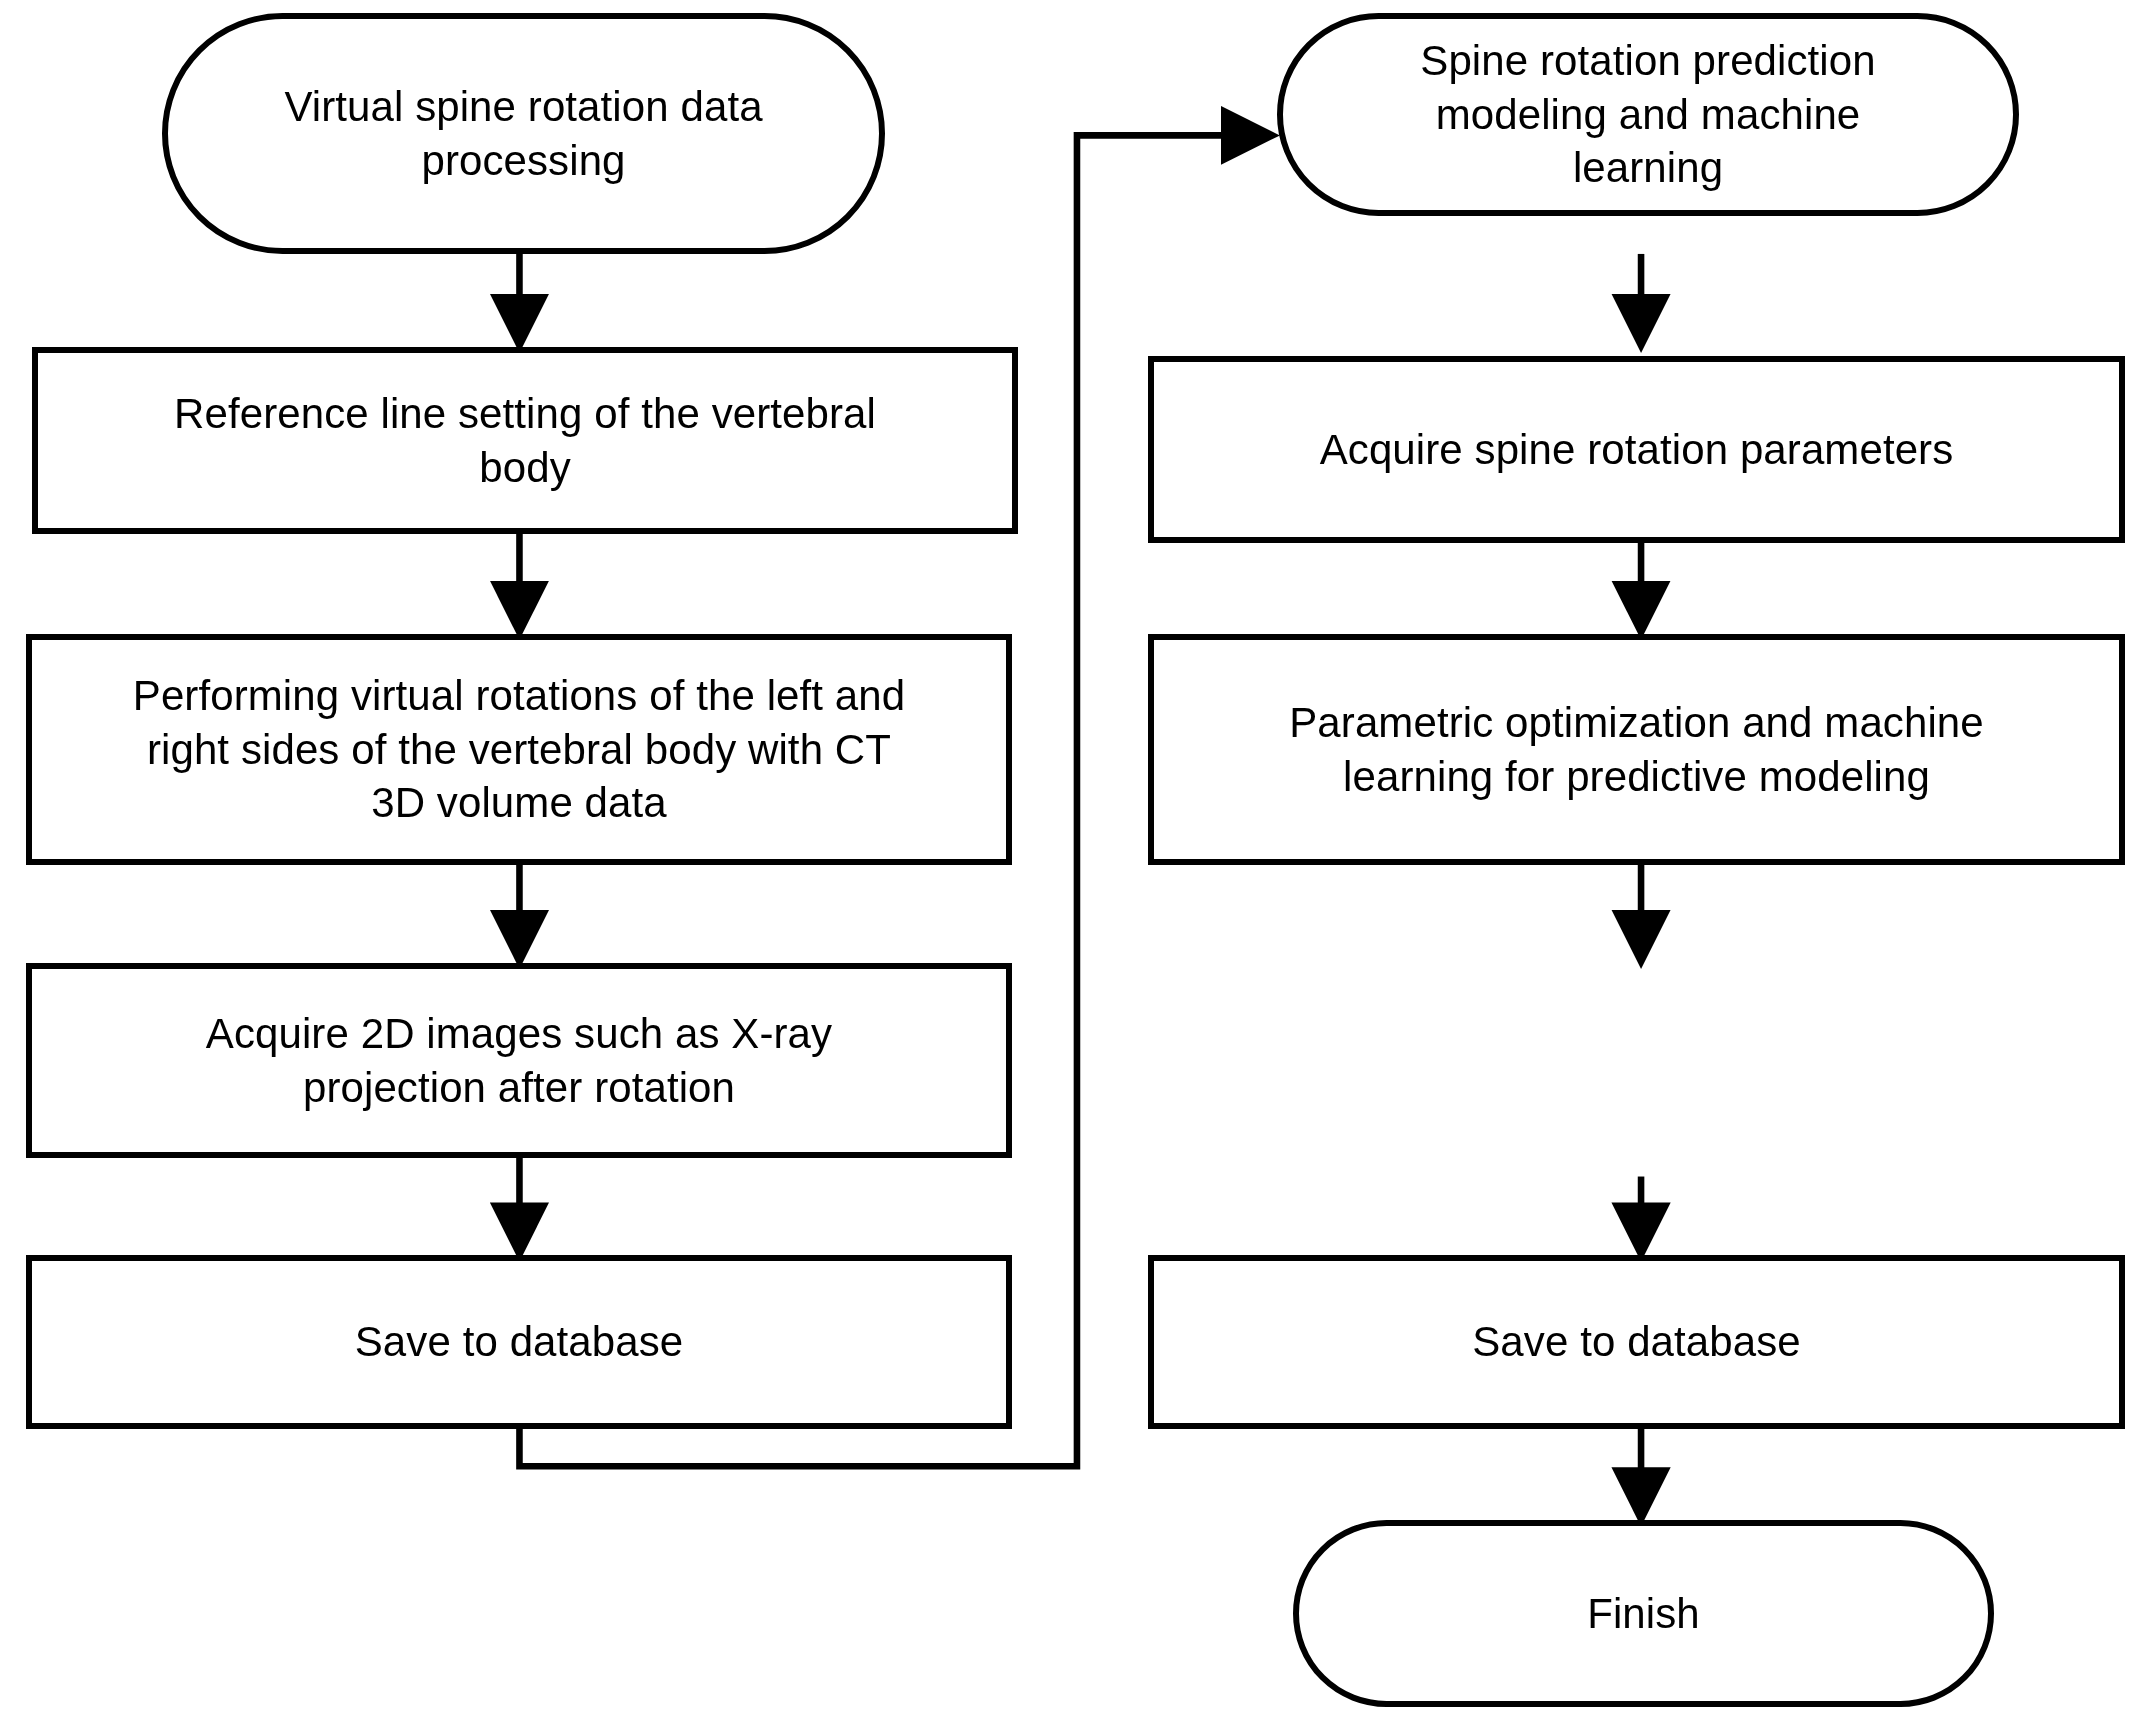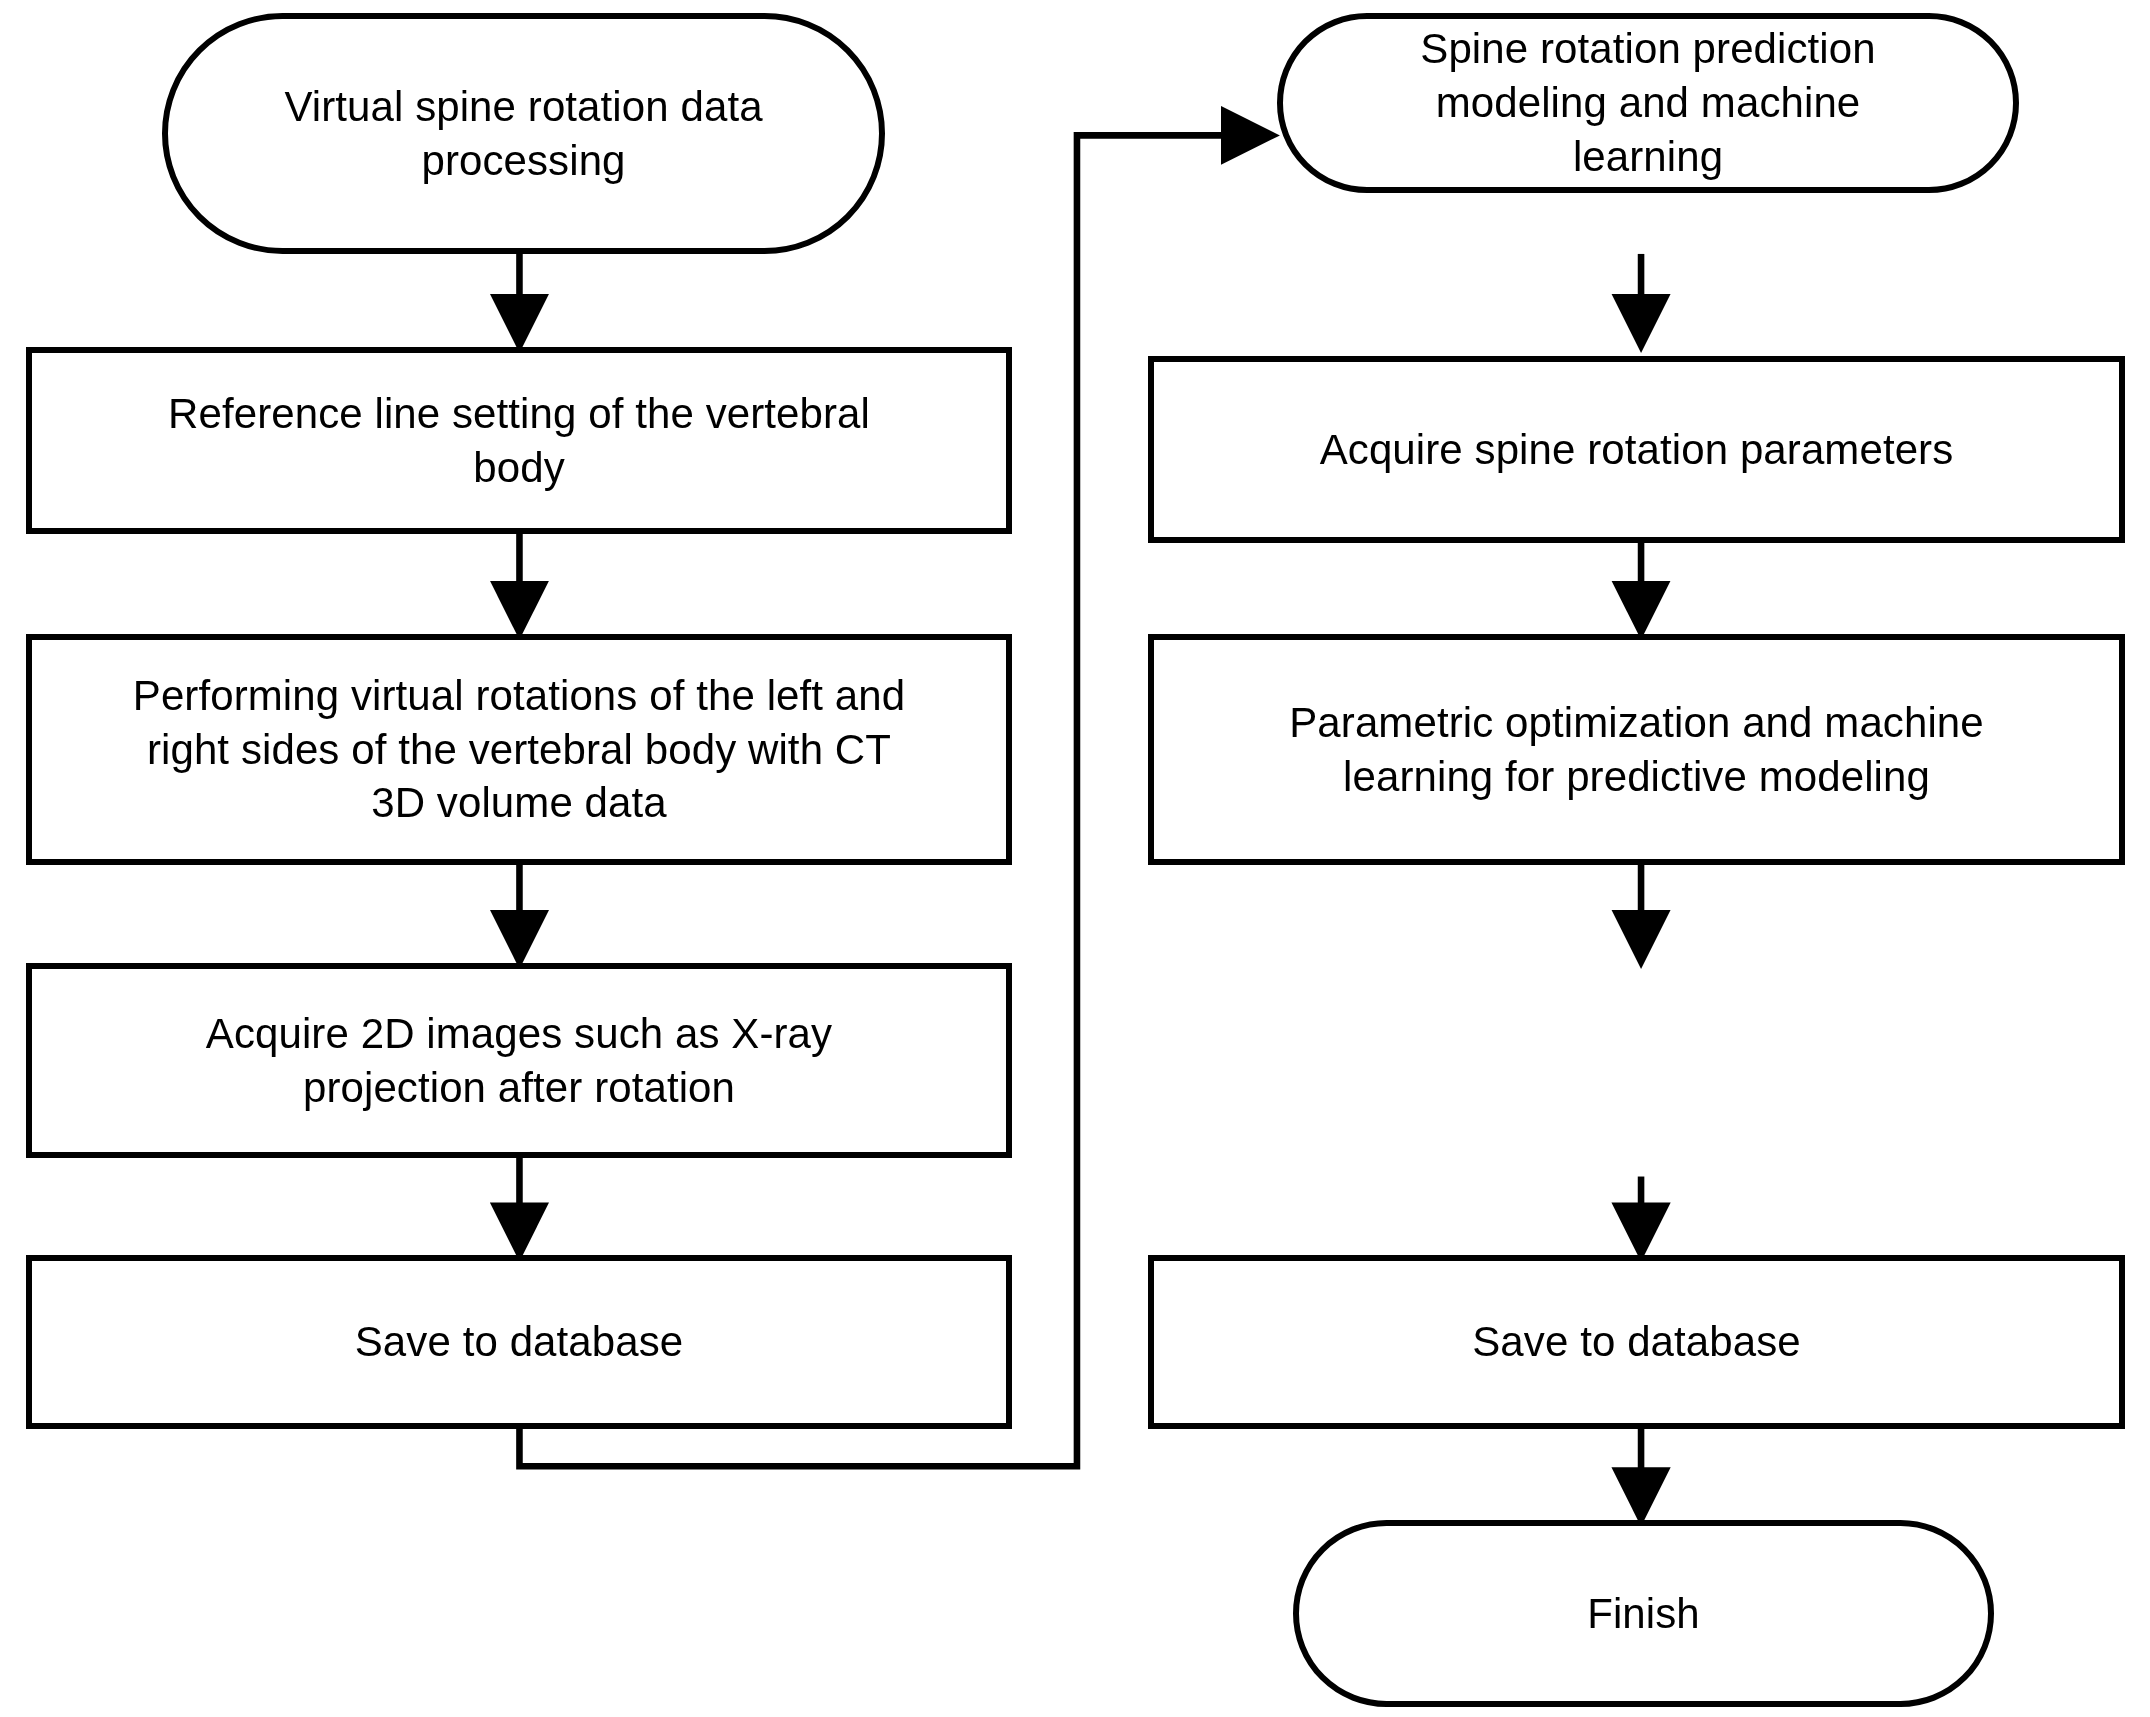--- a/index.html
+++ b/index.html
@@ -72,41 +72,41 @@
     <line x1="2243" y1="1178" x2="2243" y2="1310" stroke="#000000" stroke-width="9" marker-end="url(#arrowhead)"></line>
     <line x1="2243" y1="1608" x2="2243" y2="1710" stroke="#000000" stroke-width="9" marker-end="url(#arrowhead)"></line>
     <line x1="2243" y1="1950" x2="2243" y2="2072" stroke="#000000" stroke-width="9" marker-end="url(#arrowhead)"></line>
   </svg>
 
   <div class="node terminator" style="left:162px; top:13px; width:723px; height:241px;">
     <span class="label">Virtual spine rotation data
 processing</span>
   </div>
 
-  <div class="node process" style="left:26px; top:347px; width:986px; height:187px;">
+  <div class="node process" style="left:32px; top:347px; width:986px; height:187px;">
     <span class="label">Reference line setting of the vertebral
 body</span>
   </div>
 
   <div class="node process" style="left:26px; top:634px; width:986px; height:231px;">
     <span class="label">Performing virtual rotations of the left and
 right sides of the vertebral body with CT
 3D volume data</span>
   </div>
 
   <div class="node process" style="left:26px; top:963px; width:986px; height:195px;">
     <span class="label">Acquire 2D images such as X-ray
 projection after rotation</span>
   </div>
 
   <div class="node process" style="left:26px; top:1255px; width:986px; height:174px;">
     <span class="label">Save to database</span>
   </div>
 
-  <div class="node terminator" style="left:1277px; top:13px; width:742px; height:180px;">
+  <div class="node terminator" style="left:1277px; top:13px; width:742px; height:203px;">
     <span class="label">Spine rotation prediction
 modeling and machine
 learning</span>
   </div>
 
   <div class="node process" style="left:1148px; top:356px; width:977px; height:187px;">
     <span class="label">Acquire spine rotation parameters</span>
   </div>
 
   <div class="node process" style="left:1148px; top:634px; width:977px; height:231px;align-items:center;">

